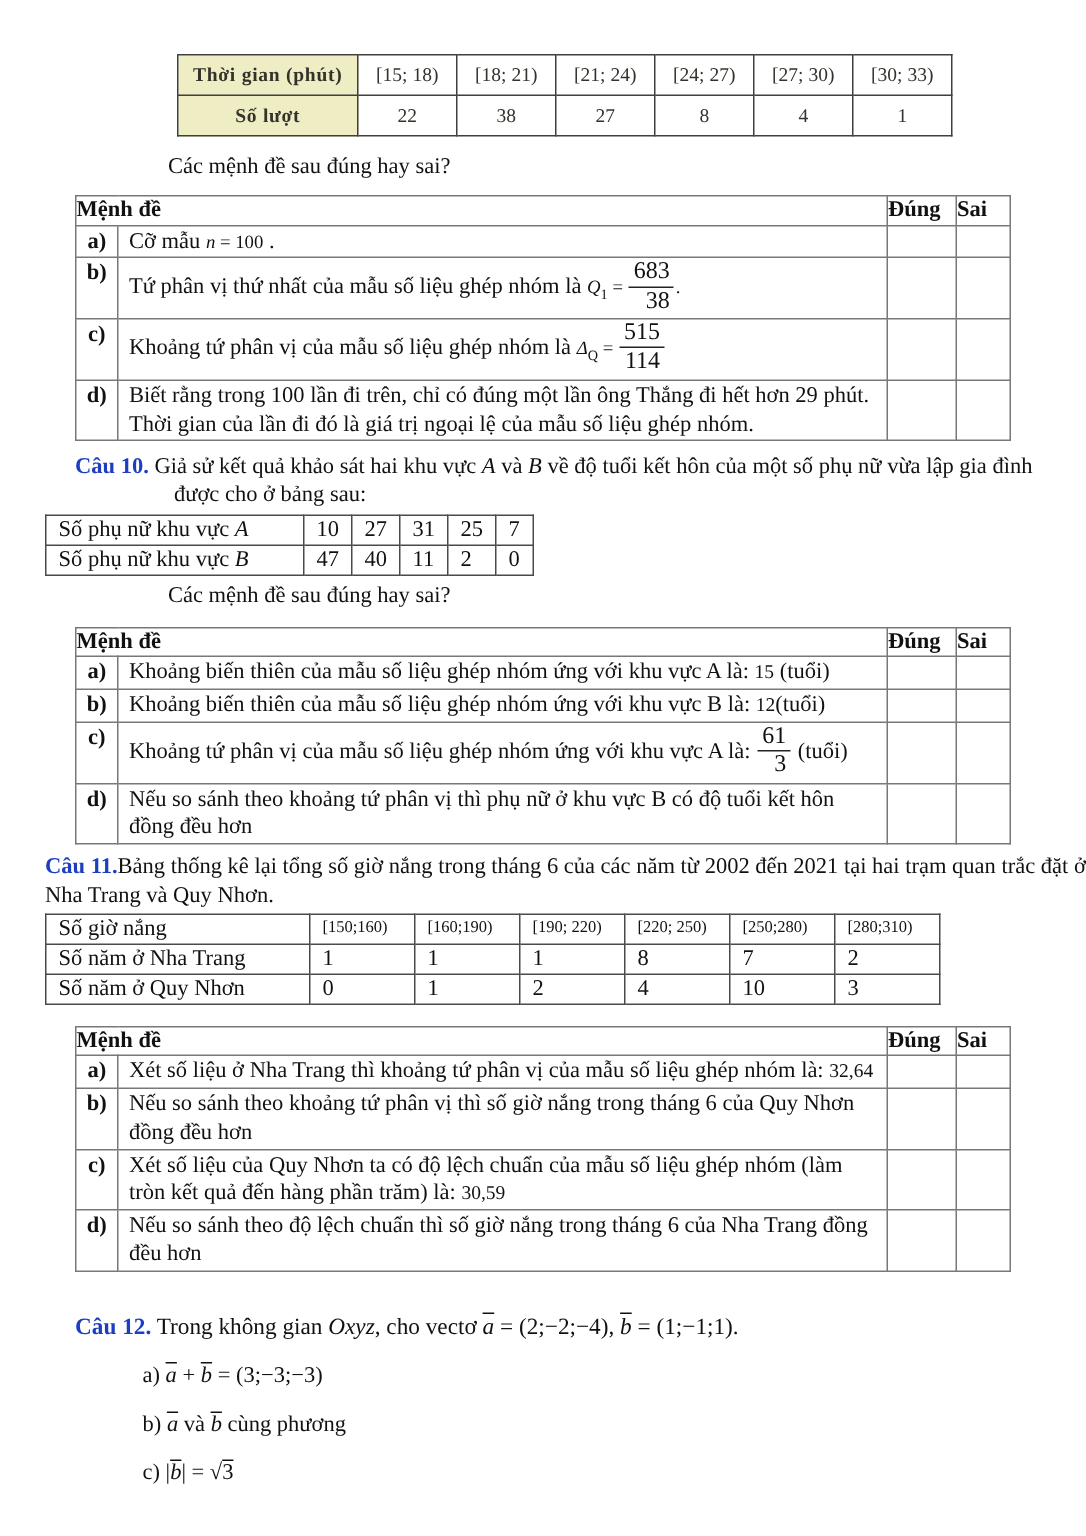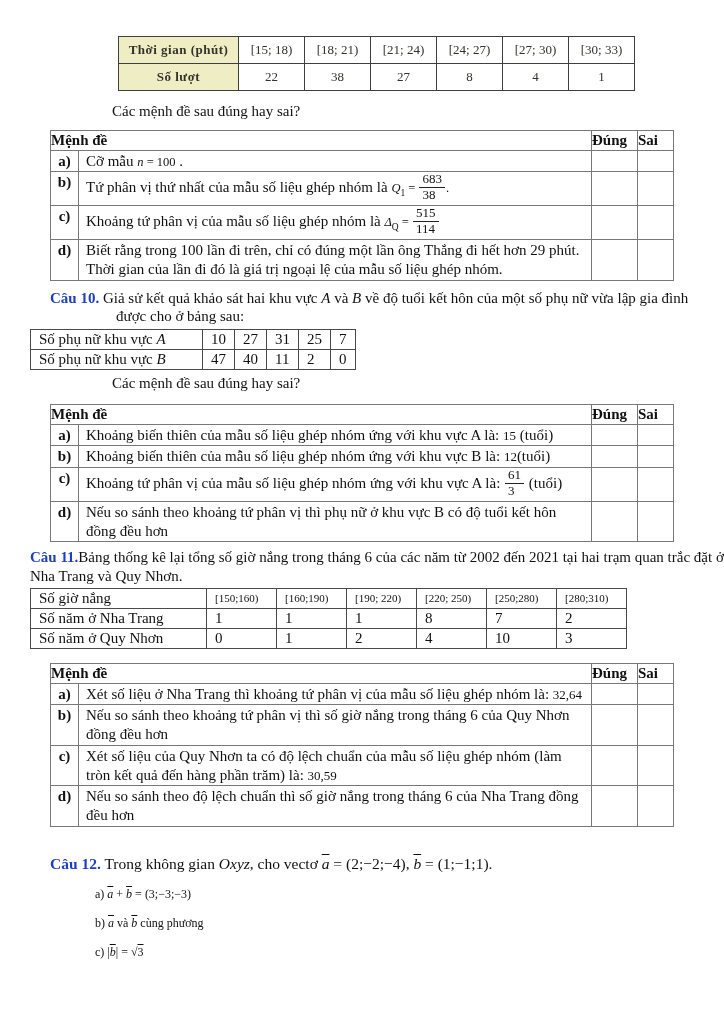--- a/index.html
+++ b/index.html
@@ -32,29 +32,29 @@
   
   .q-table { border-collapse:collapse; margin:3px 0 0 30px; }
   .q-table td { border:1px solid #4a4a4a; height:20px; padding:0 8px; font-size:15px; }
   .q10-table td.first { width:172px; } .q10-table td.iv { width:100px; }
   .q11-table td.first { width:176px; } .q11-table td.iv { width:70px; }
   .q11-table .small-iv { font-size:11px; }
   .qlabel { color:var(--accent); font-weight:bold; }
   .q10p { margin:8px 0 0 116px; text-indent:-66px; padding-right:4px; }
   .q11p { margin:6px 0 0 30px; }
   .q12p { margin:27px 0 0 50px; font-size:15.5px; }
-  .vitem { margin:14px 0 0 95px; font-size:12px; }
+  .vitem { margin:14px 0 0 95px; font-size:15px; }
 
   
   .mvar { font-style:italic; font-family:"Liberation Serif", serif; }
   .vec { text-decoration:overline; }
   .small { font-size:12.5px; }
   sub.msub { font-size:9.5px; }
   .ans { font-size:13px;margin-top:45px; }
-  .frac { display:inline-block; vertical-align:middle; text-align:left; font-size:13px; line-height:1.15; margin:0 1px; position:relative; top:-1px; }
+  .frac { display:inline-block; vertical-align:middle; text-align:right; font-size:16px; line-height:1.15; margin:0 1px; position:relative; top:-1px; }
   .frac .num { display:block; border-bottom:1px solid #222; padding:0 3px; }
   .frac .den { display:block; padding:0 3px; }
   .sqrt { font-style:normal; }
   .sqrt-arg { text-decoration:overline; }
 </style>
 </head>
 <body>
 
 <div class="page">
 

